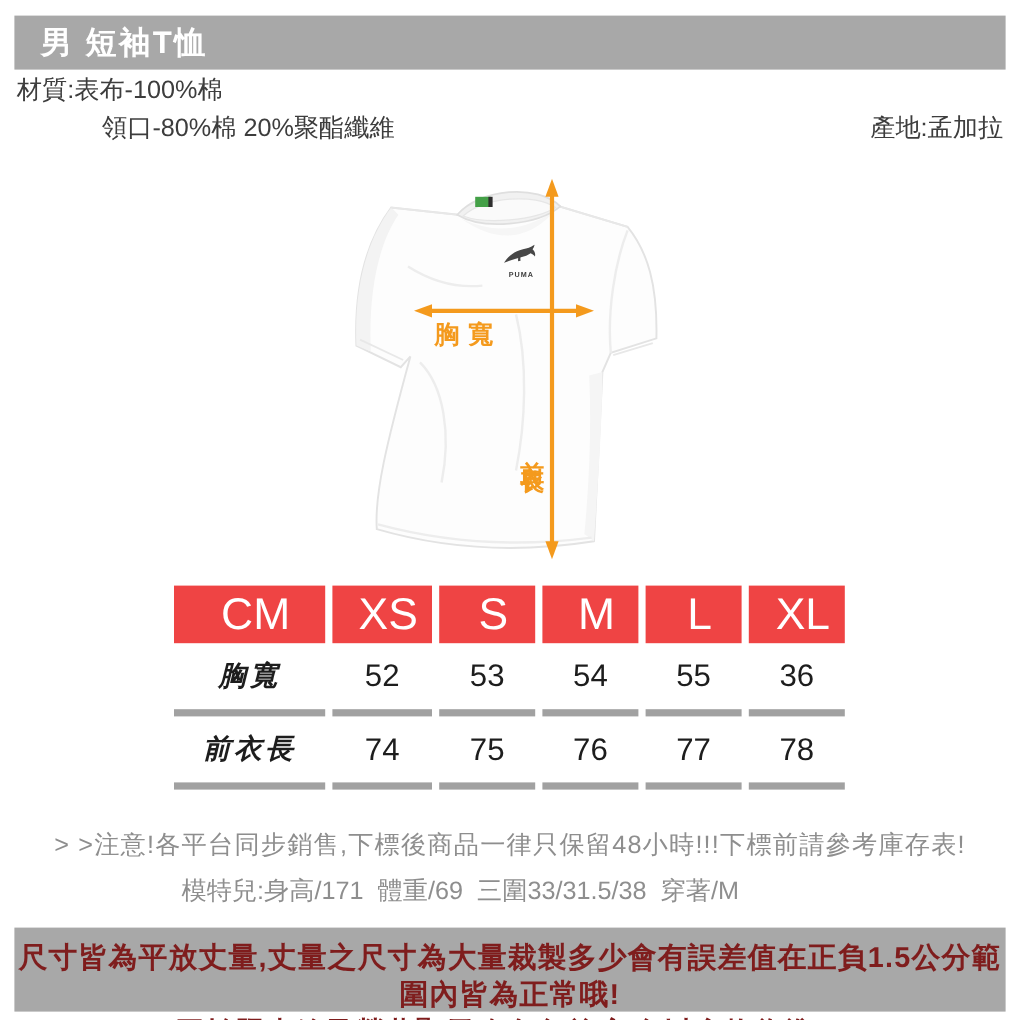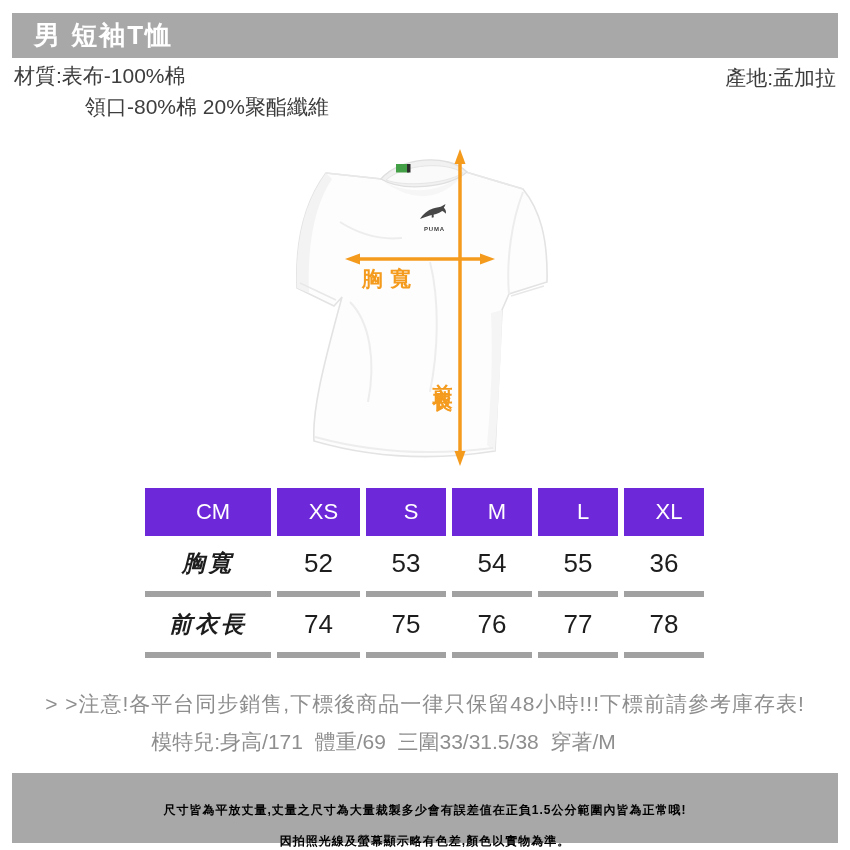--- a/index.html
+++ b/index.html
@@ -10,60 +10,60 @@
   }
   
   .title-bar {
     position:absolute; left:12px; top:13px; width:826px; height:45px;
     background:#a8a8a8; color:#ffffff; font-size:26px; font-weight:bold;
     letter-spacing:2px; line-height:45px; padding-left:22px;
   }
   
   .material { position:absolute; left:14px; top:60px; font-size:21px; color:#3d3d3d; line-height:31px; }
   .material .indent { padding-left:71px; }
-  .origin { position:absolute; right:14px; top:64px; font-size:21px; color:#3d3d3d; }
+  .origin { position:absolute; right:14px; top:92px; font-size:21px; color:#3d3d3d; }
   
   .figure { position:absolute; left:280px; top:140px; width:300px; height:340px; }
   .chest-label {
     position:absolute; left:362px; top:265px; font-size:21px; letter-spacing:7px;
     color:#f49a1d; font-weight:bold;
   }
   .length-label {
     position:absolute; left:430px; top:368px; font-size:20px; color:#f49a1d; font-weight:bold;
     writing-mode:vertical-rl; text-orientation:upright; letter-spacing:4px;
   }
   
   .size-table {
     position:absolute; left:145px; top:488px;
     display:grid; grid-template-columns:126px 83px 80px 80px 80px 80px; column-gap:6px;
   }
   .th {
-    height:48px; background:#6d28d9; color:#ffffff; font-size:22px;
+    height:48px; background:#ef4444; color:#ffffff; font-size:37px;
     display:flex; align-items:center; justify-content:center;padding-left:10px;
   }
   .td {
     height:55px; display:flex; align-items:center; justify-content:center;
     font-size:26px; color:#1d1d1d;
   }
   .td.rowlabel { font-size:23px; font-style:italic; font-weight:600; letter-spacing:3px; }
   .divider { height:6px; background:#a1a1a1; }
   
   .notice {
     position:absolute; left:0; top:690px; width:850px; text-align:center;
     font-size:21px; color:#8e8e8e; letter-spacing:1px;
   }
   .model {
     position:absolute; left:0; top:728px; width:735px; text-align:center;
     font-size:21px; color:#8e8e8e; white-space:pre;margin-left:16px;
   }
   
   .bottom-bar {
     position:absolute; left:12px; top:773px; width:826px; height:70px;
-    background:#a8a8a8; color:#000000; font-weight:bold; font-size:12px;
-    text-align:center; line-height:31px; padding-top:22px; letter-spacing:1px;
+    background:#a8a8a8; color:#7f1d1d; font-weight:bold; font-size:24px;
+    text-align:center; line-height:31px; padding-top:10px; letter-spacing:1px;
   }
 </style>
 </head>
 <body>
 
 <div class="page">
 
   <header class="title-bar">
     <span>男 短袖T恤</span>
   </header>

